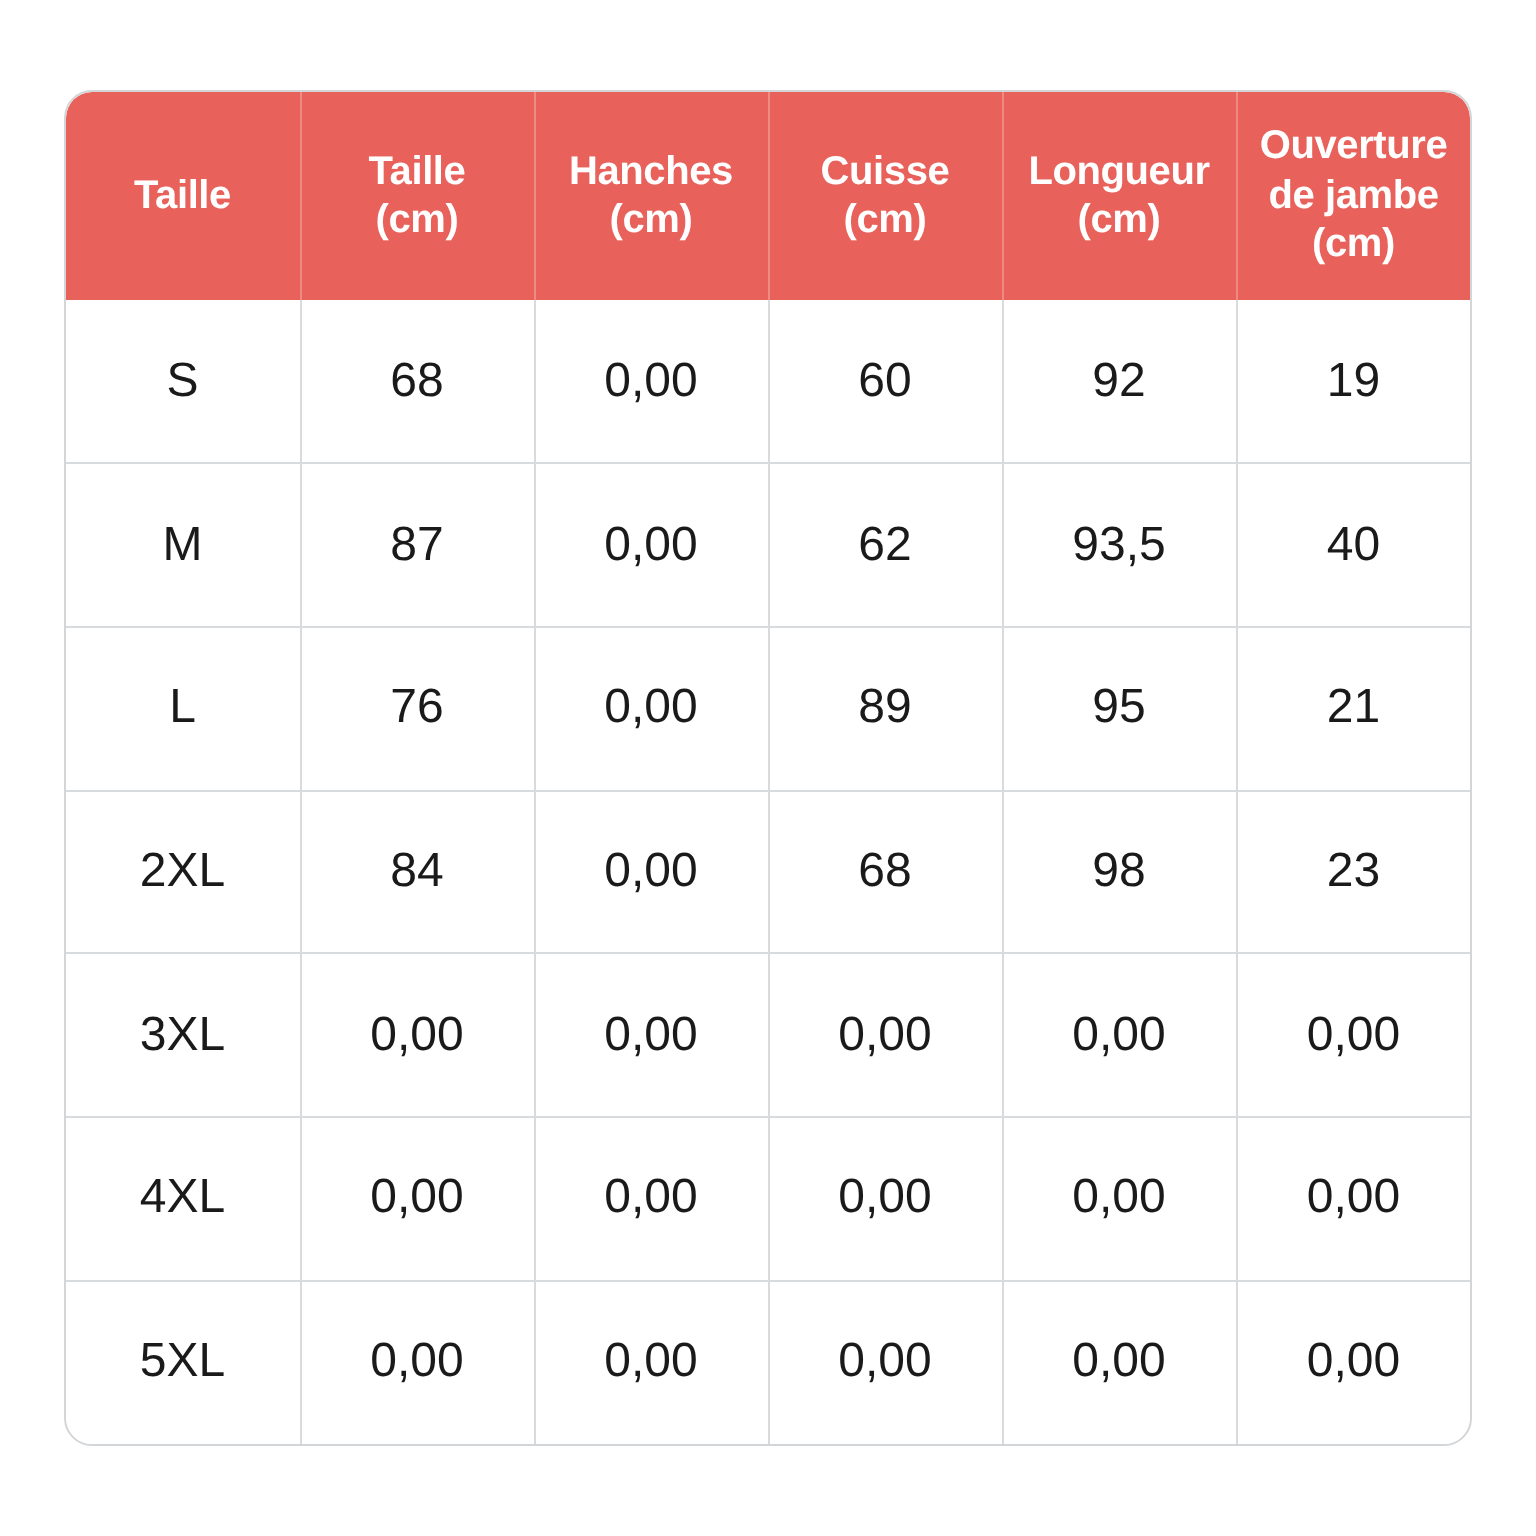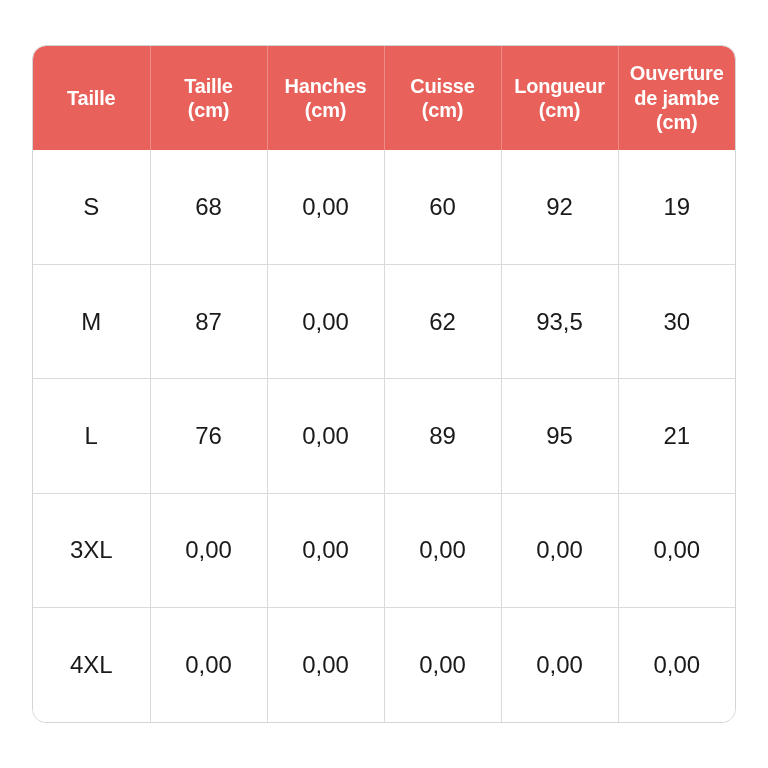--- a/index.html
+++ b/index.html
@@ -161,50 +161,66 @@
           <td>92</td>
           <td>19</td>
         </tr>
 
         <tr>
           <td>M</td>
           <td>87</td>
           <td>0,00</td>
           <td>62</td>
           <td>93,5</td>
-          <td>30</td>
+          <td>40</td>
         </tr>
 
         <tr>
           <td>L</td>
           <td>76</td>
           <td>0,00</td>
           <td>89</td>
           <td>95</td>
           <td>21</td>
         </tr>
 
 
+        <tr>
+          <td>2XL</td>
+          <td>84</td>
+          <td>0,00</td>
+          <td>68</td>
+          <td>98</td>
+          <td>23</td>
+        </tr>
 
         <tr>
           <td>3XL</td>
           <td>0,00</td>
           <td>0,00</td>
           <td>0,00</td>
           <td>0,00</td>
           <td>0,00</td>
         </tr>
 
         <tr>
           <td>4XL</td>
           <td>0,00</td>
           <td>0,00</td>
           <td>0,00</td>
           <td>0,00</td>
           <td>0,00</td>
         </tr>
 
+        <tr>
+          <td>5XL</td>
+          <td>0,00</td>
+          <td>0,00</td>
+          <td>0,00</td>
+          <td>0,00</td>
+          <td>0,00</td>
+        </tr>
 
       </tbody>
     </table>
   </div>
 
 </div>
 
 </body></html>

